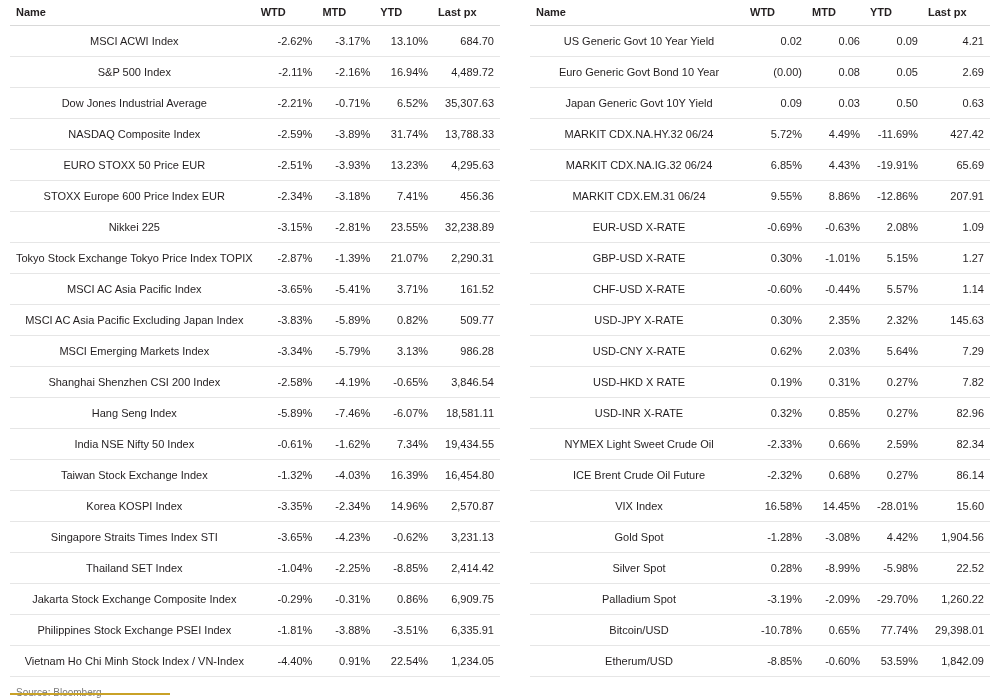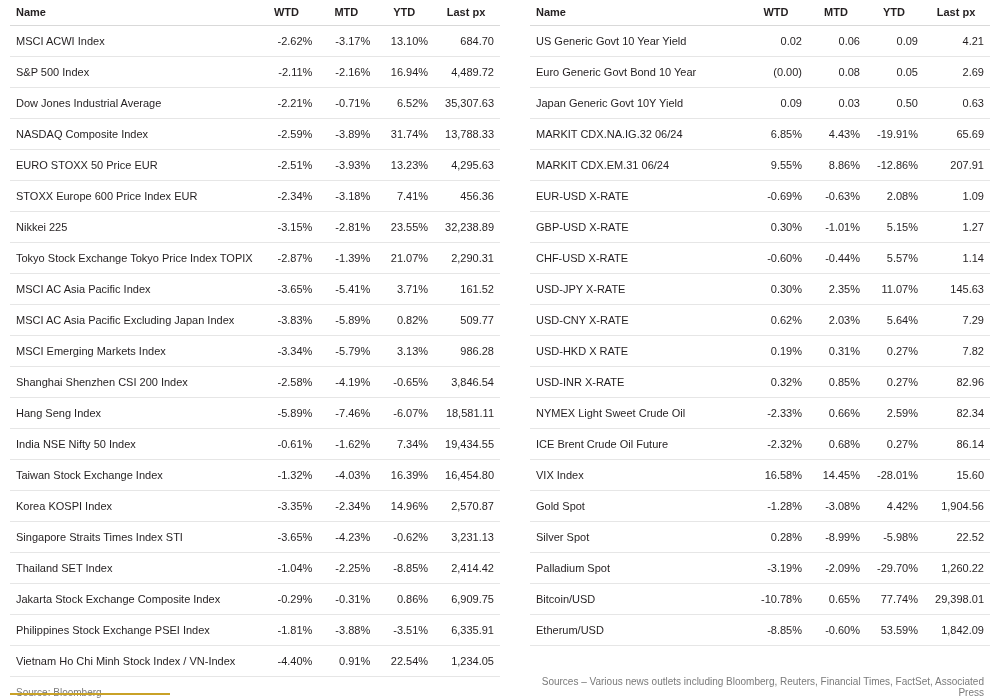--- a/index.html
+++ b/index.html
@@ -37,30 +37,30 @@
   }
   table.fin thead th {
     font-weight: bold;
     font-size: 11px;
     color: #231f20;
     padding: 6px 4px 7px 4px;
     border-bottom: 1px solid #d9d9d9;
     white-space: nowrap;
   }
   table.fin thead th.col-name { text-align: left; padding-left: 6px; }
-  table.fin thead th.col-num { text-align: center; padding-right: 6px; }
+  table.fin thead th.col-num { text-align: left; padding-right: 6px; }
 
   table.fin tbody td {
     padding: 9px 4px 9px 4px;
     border-bottom: 1px solid #e6e6e6;
     font-size: 11px;
     color: #231f20;
     white-space: nowrap;
   }
-  table.fin tbody td.col-name { text-align: left; padding-left: 6px; }
+  table.fin tbody td.col-name { text-align: center; padding-left: 6px; }
   table.fin tbody td.col-num { text-align: right; padding-right: 6px; }
 
   .wtd-w { width: 62px; }
   .mtd-w { width: 58px; }
   .ytd-w { width: 58px; }
   .last-w { width: 66px; }
 
   .source {
     font-size: 10px;
     color: #7a7a7a;
@@ -278,20 +278,27 @@
               <td class="col-num last-w">2.69</td>
             </tr>
             <tr>
               <td class="col-name">Japan Generic Govt 10Y Yield</td>
               <td class="col-num wtd-w">0.09</td>
               <td class="col-num mtd-w">0.03</td>
               <td class="col-num ytd-w">0.50</td>
               <td class="col-num last-w">0.63</td>
             </tr>
             <tr>
+              <td class="col-name">MARKIT CDX.NA.HY.32 06/24</td>
+              <td class="col-num wtd-w">5.72%</td>
+              <td class="col-num mtd-w">4.49%</td>
+              <td class="col-num ytd-w">-11.69%</td>
+              <td class="col-num last-w">427.42</td>
+            </tr>
+            <tr>
               <td class="col-name">MARKIT CDX.NA.IG.32 06/24</td>
               <td class="col-num wtd-w">6.85%</td>
               <td class="col-num mtd-w">4.43%</td>
               <td class="col-num ytd-w">-19.91%</td>
               <td class="col-num last-w">65.69</td>
             </tr>
             <tr>
               <td class="col-name">MARKIT CDX.EM.31 06/24</td>
               <td class="col-num wtd-w">9.55%</td>
               <td class="col-num mtd-w">8.86%</td>
@@ -316,21 +323,21 @@
               <td class="col-name">CHF-USD X-RATE</td>
               <td class="col-num wtd-w">-0.60%</td>
               <td class="col-num mtd-w">-0.44%</td>
               <td class="col-num ytd-w">5.57%</td>
               <td class="col-num last-w">1.14</td>
             </tr>
             <tr>
               <td class="col-name">USD-JPY X-RATE</td>
               <td class="col-num wtd-w">0.30%</td>
               <td class="col-num mtd-w">2.35%</td>
-              <td class="col-num ytd-w">11.07%</td>
+              <td class="col-num ytd-w">2.32%</td>
               <td class="col-num last-w">145.63</td>
             </tr>
             <tr>
               <td class="col-name">USD-CNY X-RATE</td>
               <td class="col-num wtd-w">0.62%</td>
               <td class="col-num mtd-w">2.03%</td>
               <td class="col-num ytd-w">5.64%</td>
               <td class="col-num last-w">7.29</td>
             </tr>
             <tr>

